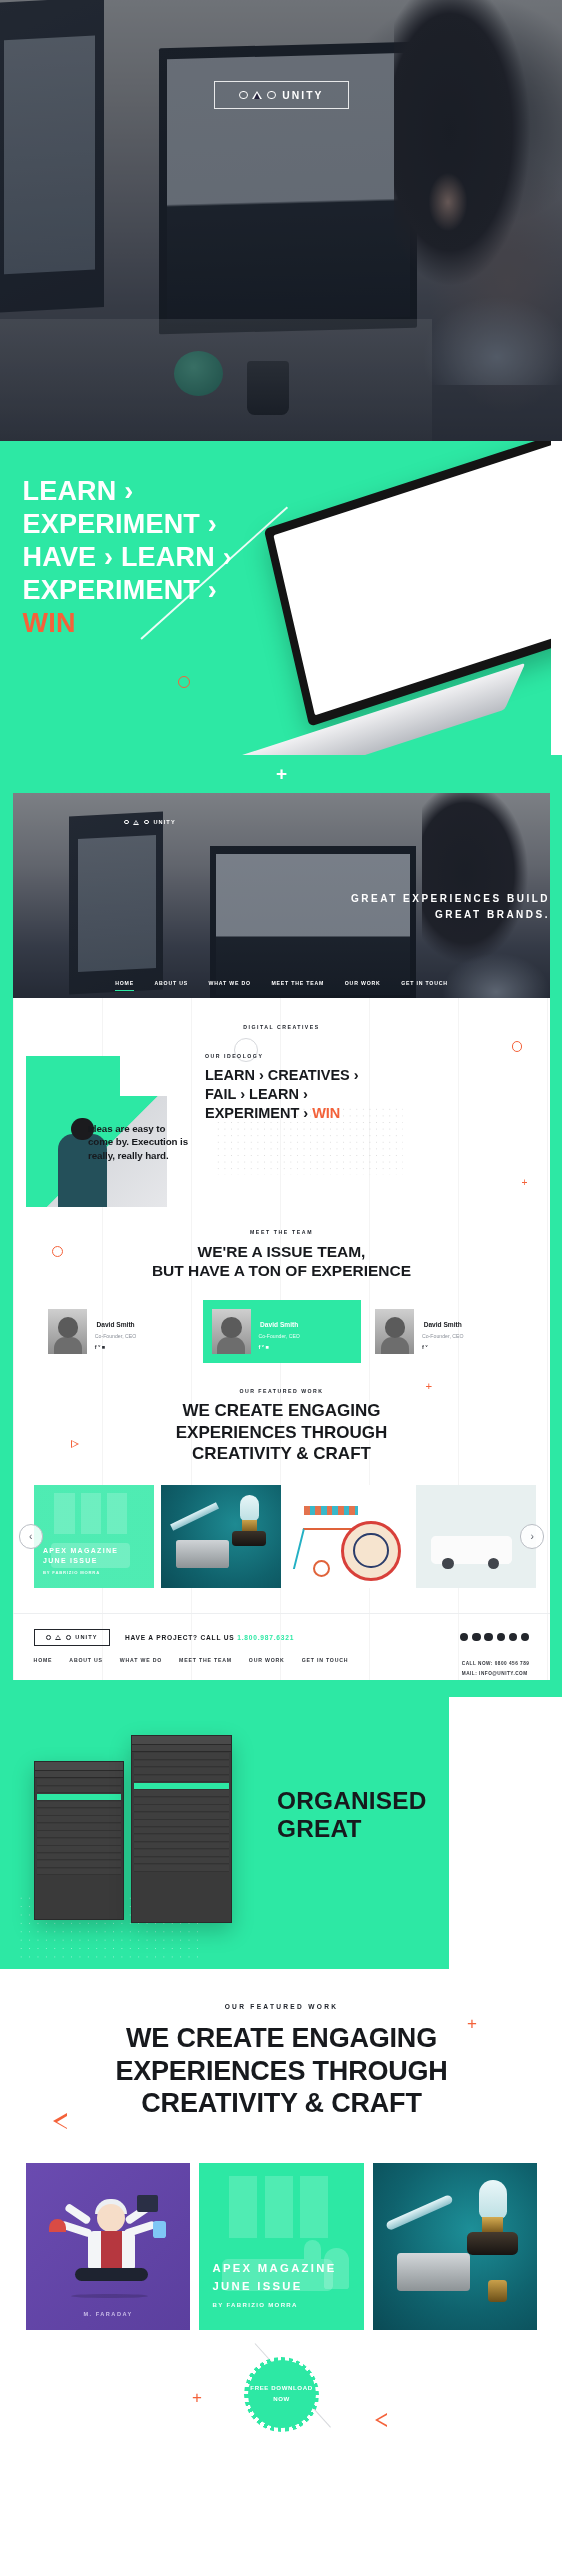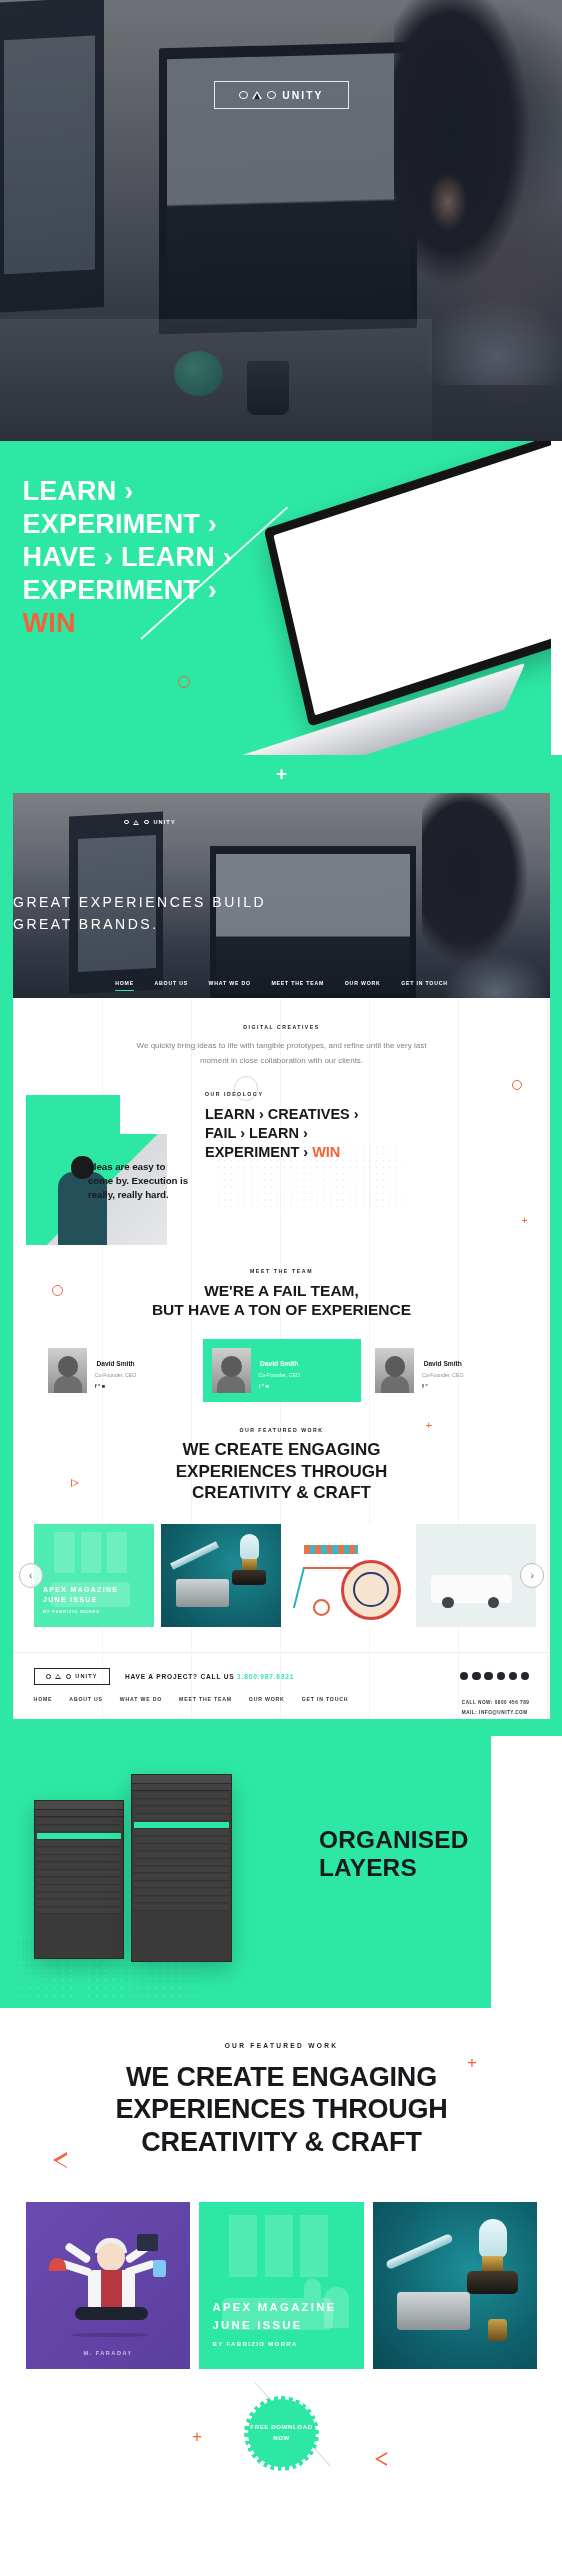--- a/index.html
+++ b/index.html
@@ -195,21 +195,21 @@
     position:absolute; z-index:4; left: 111px; top: 26px;
     display:flex; align-items:center; gap:4.7px;
   }
   .pv-logo .lg-circle{width:4.7px;height:4.7px;border-width:0.9px;}
   .pv-logo .lg-tri{border-left-width:3.3px;border-right-width:3.3px;border-bottom-width:5.6px;}
   .pv-logo .lg-tri:after{left:-3.3px;border-left-width:3.3px;border-right-width:3.3px;border-bottom-width:5.6px;}
   .pv-logo .lg-tri:before{left:-2.3px;top:1.6px;border-left-width:2.3px;border-right-width:2.3px;border-bottom-width:3.8px;border-bottom-color:#545b66;}
   .pv-logo .logo-text{font-size:5.6px;letter-spacing:1.1px;}
   .pv-h1 {
     position:absolute; z-index:4; left:0; right:0; top: 98px;
-    text-align:left; color:#fff; font-size:14px; letter-spacing:2.5px; line-height:1.6; font-weight:400;
+    text-align:right; color:#fff; font-size:10px; letter-spacing:2.5px; line-height:1.6; font-weight:700;
   }
   .pv-nav {
     position:absolute; z-index:4; left:0; right:0; bottom: 7.5px;
     display:flex; justify-content:center; gap: 20.6px;
   }
   .pv-nav a {
     color:#ffffff; font-size:5.2px; font-weight:700; letter-spacing:0.8px; text-decoration:none;
     padding-bottom:3.8px;
   }
   .pv-nav a.active { border-bottom: 1.4px solid #2DE8A4; }
@@ -321,21 +321,21 @@
   .pv-f-cta .num{ color:#2DE8A4; }
   .pv-f-soc{ margin-left:auto; display:flex; gap:3.8px; }
   .pv-f-soc i{ width:8.4px;height:8.4px;border-radius:50%;background:#23262c;display:block; }
   .pv-f-nav{ display:flex; gap:17px; margin-top:11.3px; }
   .pv-f-nav a{ font-size:5.2px;font-weight:700;letter-spacing:0.8px;color:#31343b;text-decoration:none; }
   .pv-f-contact{ position:absolute; right:20.6px; top:43px; }
   .pv-f-contact div{ font-size:4.7px; font-weight:700; letter-spacing:0.5px; color:#31343b; margin-top:4.7px; }
 
   
   .layers-sec{
-    position:relative; width:491px; height: 272px; background:#2DE8A4; overflow:hidden;
+    position:relative; width:449px; height: 272px; background:#2DE8A4; overflow:hidden;
   }
   .layers-sec .dots{
     position:absolute; left: 17px; bottom: 9.4px; width: 188px; height: 66px;
     background-image: radial-gradient(rgba(255,255,255,.5) 0.9px, transparent 0.9px);
     background-size: 8.4px 8.4px;
   }
   .ps-panel{
     position:absolute; background:#3a3a3a; border:0.9px solid #2a2a2a;
     box-shadow: 0 7.5px 20.6px rgba(0,0,0,.22);
   }
@@ -511,21 +511,20 @@
         <a>OUR WORK</a>
         <a>GET IN TOUCH</a>
       </nav>
     </div>
 
     <div class="pv-body">
       <div class="pv-grid-lines"></div>
 
       <div class="pv-intro">
         <div class="pv-kicker">DIGITAL CREATIVES</div>
-        <p class="pv-para">We quickly bring ideas to life with tangible prototypes, and refine until the very last moment in close collaboration with our clients.</p>
       </div>
 
       <div class="pv-ideology">
         <div class="pv-green-block"></div>
         <div class="pv-photo">
               <span class="man"></span>
             </div>
         <div class="pv-quote">Ideas are easy to come by. Execution is really, really hard.</div>
         <div class="pv-ring-grey"></div>
 
@@ -539,21 +538,21 @@
           </div>
         </div>
         <div class="pv-dotfield"></div>
         <div class="pv-plus-or">+</div>
       </div>
 
       <div class="pv-team">
         <div class="pv-team-ring"></div>
         <div class="pv-kicker">MEET THE TEAM</div>
         <div class="pv-team-h">
-          <span>WE'RE A FAIL TEAM,</span><br>
+          <span>WE'RE A ISSUE TEAM,</span><br>
           <span>BUT HAVE A TON OF EXPERIENCE</span>
         </div>
 
         <div class="pv-members">
           <div class="pv-member">
             <span class="pv-avatar"></span>
             <span>
               <span class="pv-mname">David Smith</span>
               <div class="pv-mrole">Co-Founder, CEO</div>
               <div class="pv-socials">f  ᵛ  ■</div>
@@ -700,21 +699,21 @@
       <div class="ps-row"></div>
       <div class="ps-row"></div>
       <div class="ps-row"></div>
       <div class="ps-row"></div>
       <div class="ps-row"></div>
       <div class="ps-row"></div>
     </div>
 
     <h2 class="layers-title">
       <span>ORGANISED</span><br>
-      <span>LAYERS</span>
+      <span>GREAT</span>
     </h2>
   </section>
 
   <section class="feat">
     <div class="feat-plus">+</div>
     <div class="feat-tri"></div>
     <div class="kicker">OUR FEATURED WORK</div>
     <h2>
       <span>WE CREATE ENGAGING</span><br>
       <span>EXPERIENCES THROUGH</span><br>

